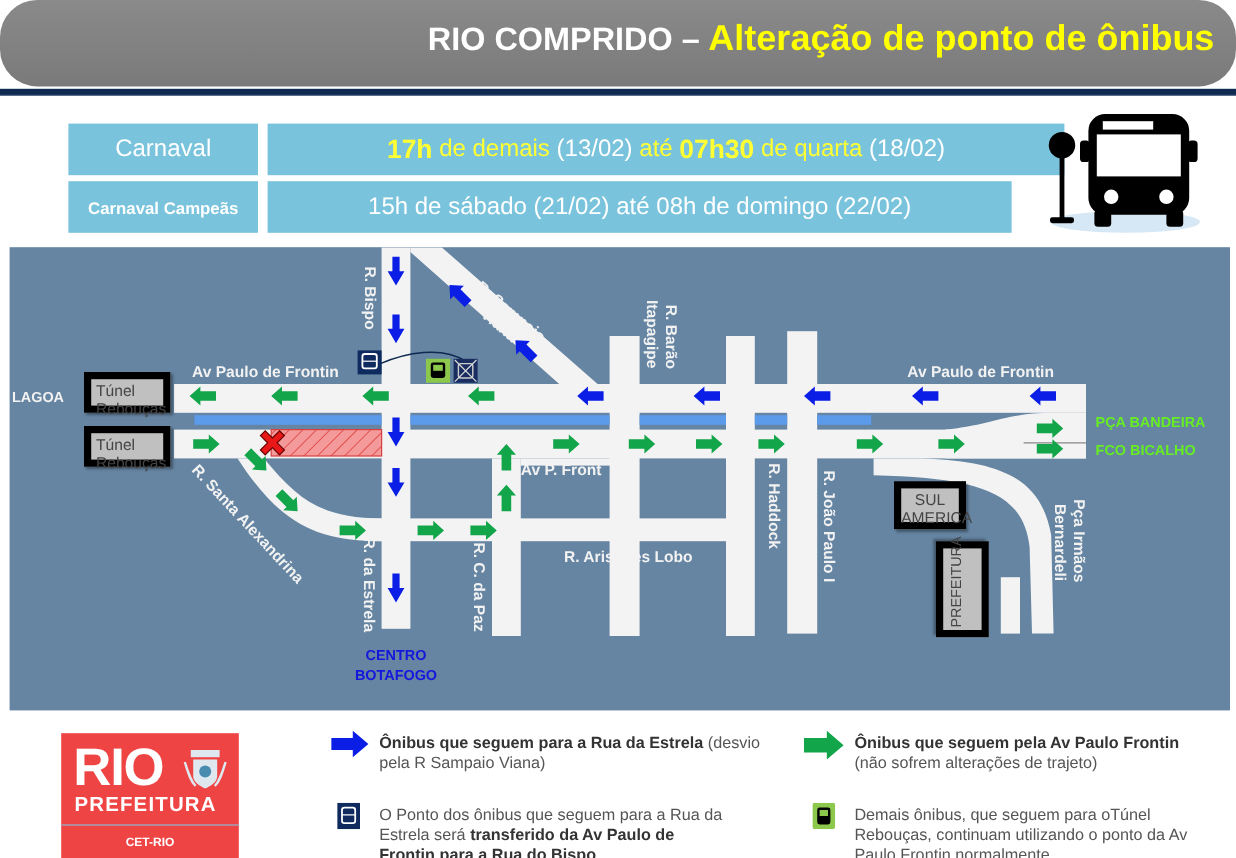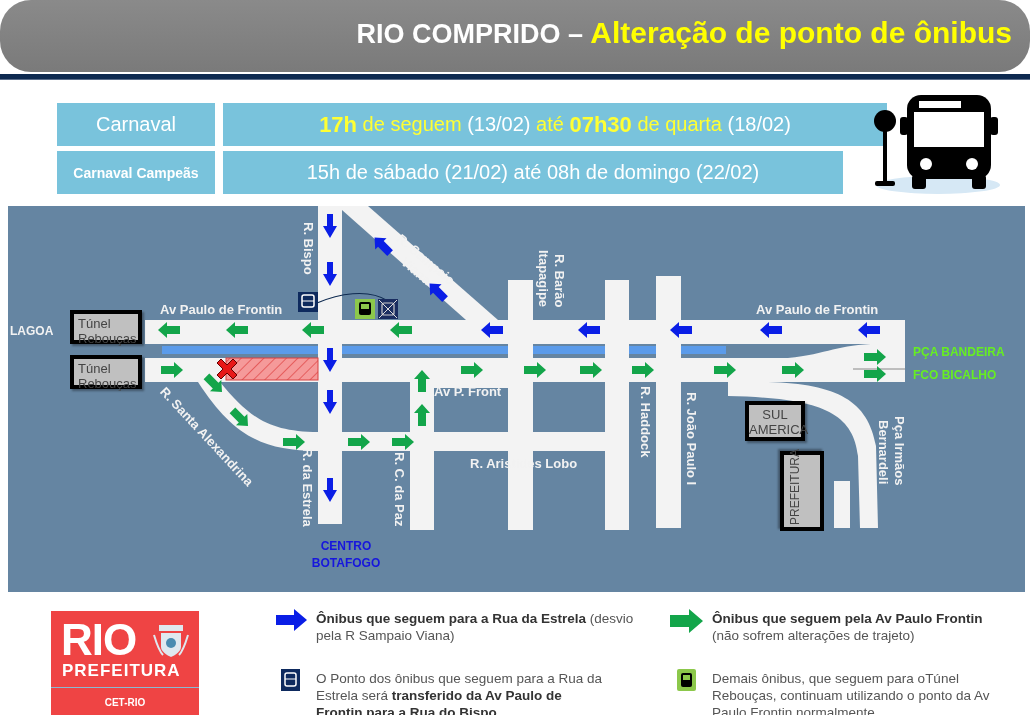--- a/index.html
+++ b/index.html
@@ -18,21 +18,21 @@
   .y { color: #ffff33; }
   .yb { color: #ffff33; font-weight: bold; font-size: 22px; }
   .sp { white-space: pre; }
 
   .busstop { position: absolute; left: 860px; top: 95px; width: 150px; height: 105px; }
 
   .map { position: absolute; left: 8px; top: 206px; width: 1017px; height: 386px; background: #6585a2; overflow: hidden; }
   .map svg { position: absolute; left: 0; top: 0; }
   .lbl { position: absolute; color: #f2f2f2; font-weight: bold; font-size: 13px; white-space: nowrap; }
   .vert { writing-mode: vertical-rl; }
-  .box { position: absolute; background: #c0c0c0; border: 4px solid #000000; color: #444; font-size: 13px; line-height: 15px; padding: 2px 4px; box-shadow: 2px 2px 2px rgba(0,0,0,0.35); }
+  .box { position: absolute; background: #c0c0c0; border: 6px solid #000000; color: #444; font-size: 13px; line-height: 15px; padding: 2px 4px; box-shadow: 2px 2px 2px rgba(0,0,0,0.35); }
   .dest-green { position: absolute; color: #66ee22; font-weight: bold; font-size: 12px; white-space: nowrap; }
   .dest-blue { position: absolute; color: #1616dd; font-weight: bold; font-size: 12px; text-align: center; line-height: 17px; }
   .obs { position: absolute; right: 12px; bottom: 8px; color: #ffffff; font-size: 11px; white-space: nowrap; }
 
   .logo { position: absolute; left: 51px; top: 611px; width: 148px; height: 104px; background: #ef4444; }
   .logo-rio { position: absolute; left: 10px; top: 4px; color: #fff; font-size: 44px; font-weight: bold; letter-spacing: -1px; }
   .logo-pref { position: absolute; left: 11px; top: 50px; color: #fff; font-size: 17px; font-weight: bold; letter-spacing: 1px; }
   .logo-sep { position: absolute; left: 0; top: 76px; width: 148px; height: 1px; background: #8ab8d2; }
   .logo-cet { position: absolute; left: 0; top: 86px; width: 148px; text-align: center; color: #fff; font-size: 10px; font-weight: bold; }
   .crest { position: absolute; left: 100px; top: 10px; width: 40px; height: 40px; }
@@ -49,21 +49,21 @@
     <span class="white">RIO COMPRIDO –</span>
     <span class="yellow">Alteração de ponto de ônibus</span>
   </div>
 </div>
 <div class="header-rule"></div>
 
 <div class="sched-cell sched-label1">Carnaval</div>
 <div class="sched-cell sched-val1">
   <span class="yb">17h</span>
     <span class="sp"> </span>
-  <span class="y">de seguem</span>
+  <span class="y">de demais</span>
     <span class="sp"> </span>
   <span>(13/02)</span>
     <span class="sp"> </span>
   <span class="y">até</span>
     <span class="sp"> </span>
   <span class="yb">07h30</span>
     <span class="sp"> </span>
   <span class="y">de quarta</span>
     <span class="sp"> </span>
   <span>(18/02)</span>
@@ -286,21 +286,21 @@
     <div>Rebouças</div>
   </div>
   <div class="box" style="left:737px; top:195px; width:60px; height:40px; text-align:center; padding:2px 0;">
     <div>SUL</div>
     <div>AMERICA</div>
   </div>
   <div class="box vert" style="left:772px; top:245px; width:44px; height:80px; transform: rotate(180deg); text-align:center; font-size:12px;">PREFEITURA</div>
 
   <div class="dest-green" style="left:905px; top:139px;">PÇA BANDEIRA</div>
   <div class="dest-green" style="left:905px; top:162px;">FCO BICALHO</div>
-  <div class="dest-blue" style="left:296px; top:332px; width:84px;text-align:center;">
+  <div class="dest-blue" style="left:280px; top:332px; width:84px;text-align:center;">
     <div>CENTRO</div>
     <div>BOTAFOGO</div>
   </div>
 </div>
 
 <div class="logo">
   <div class="logo-rio">RIO</div>
   <svg class="crest" viewBox="0 0 40 40">
     <rect x="8" y="4" width="24" height="6" fill="#dfe8ef"></rect>
     <path d="M10,12 L30,12 L30,26 C30,32 20,36 20,36 C20,36 10,32 10,26 Z" fill="#dfe8ef"></path>

